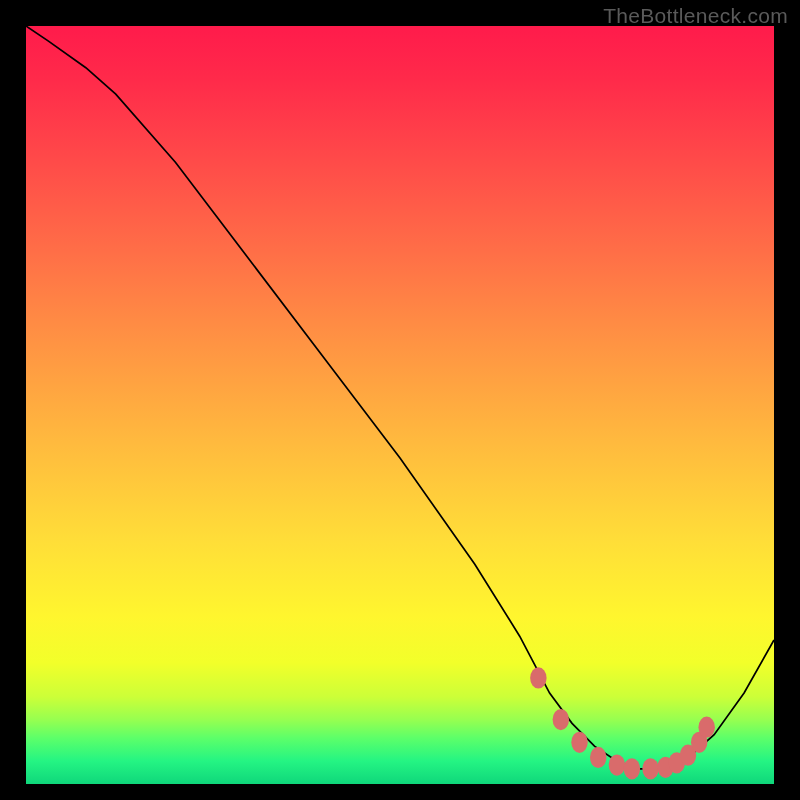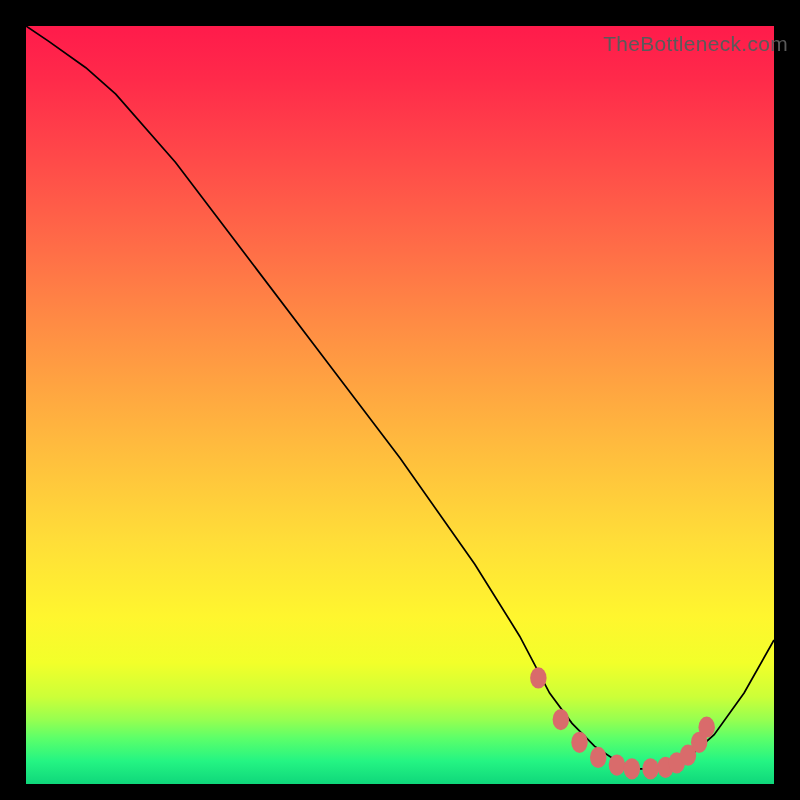--- a/index.html
+++ b/index.html
@@ -19,21 +19,20 @@
   }
   .watermark {
     position: absolute;
     top: 4px;
     right: 12px;
     color: #5a5a5a;
     font-size: 21px;
     font-weight: 500;
     letter-spacing: 0.3px;
     z-index: 10;
-    margin-top: 28px;
   }
   svg.plot {
     position: absolute;
     left: 26px;
     top: 26px;
     width: 748px;
     height: 758px;
   }
 </style>
 </head>

